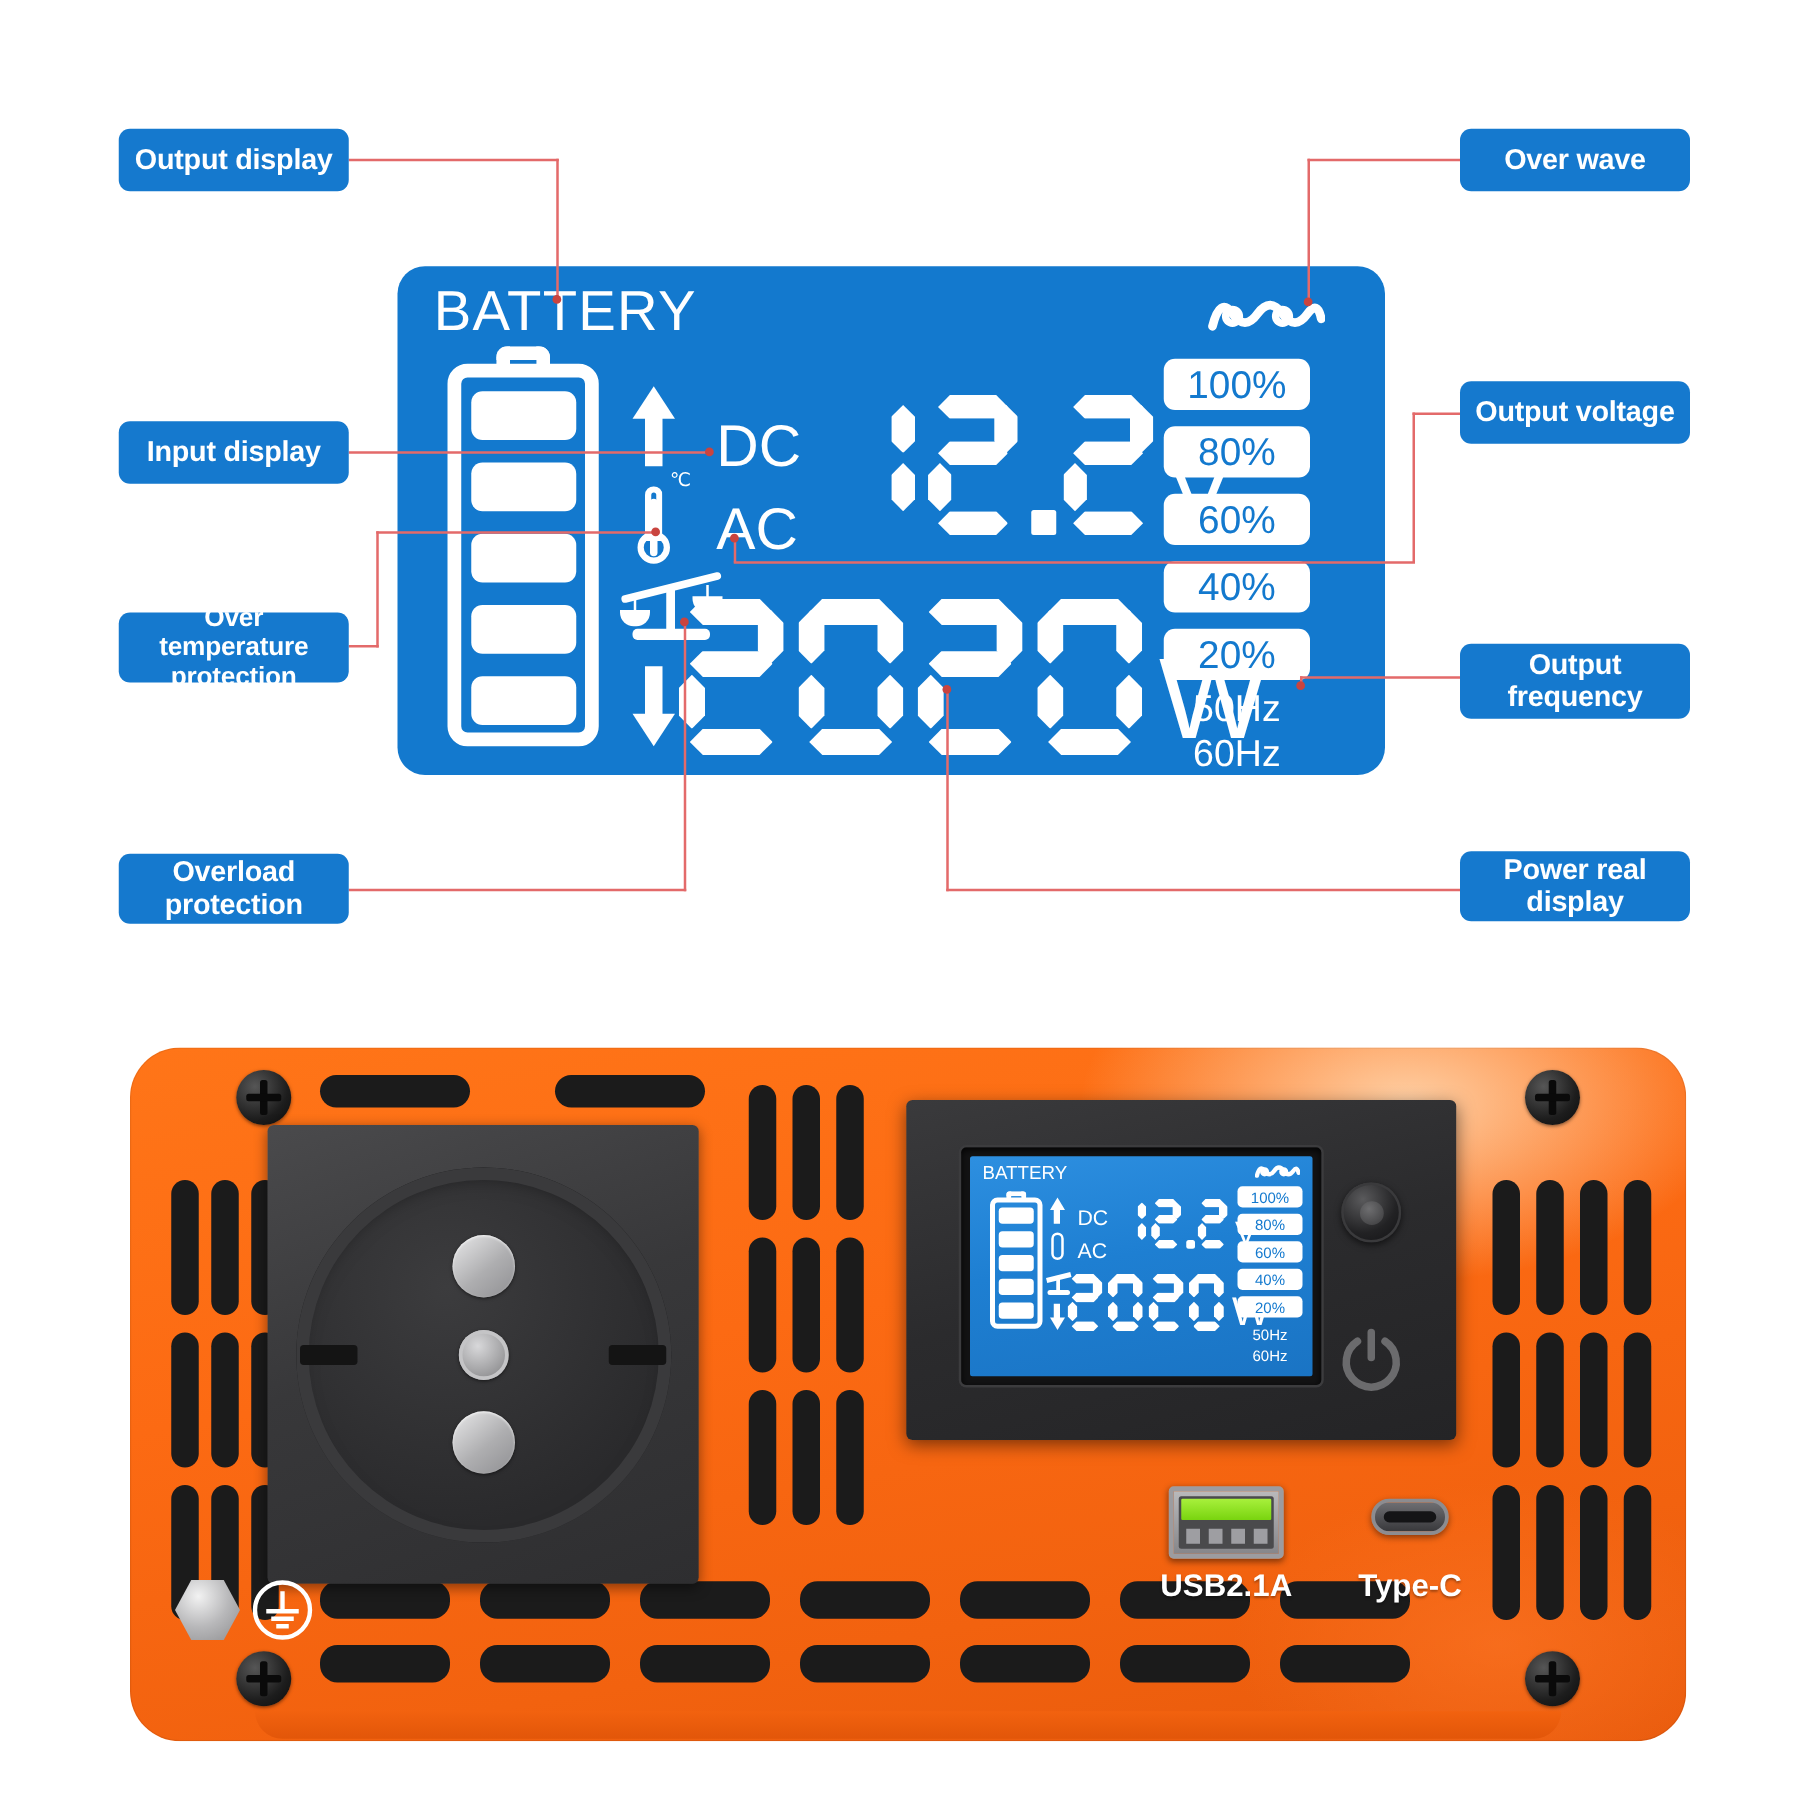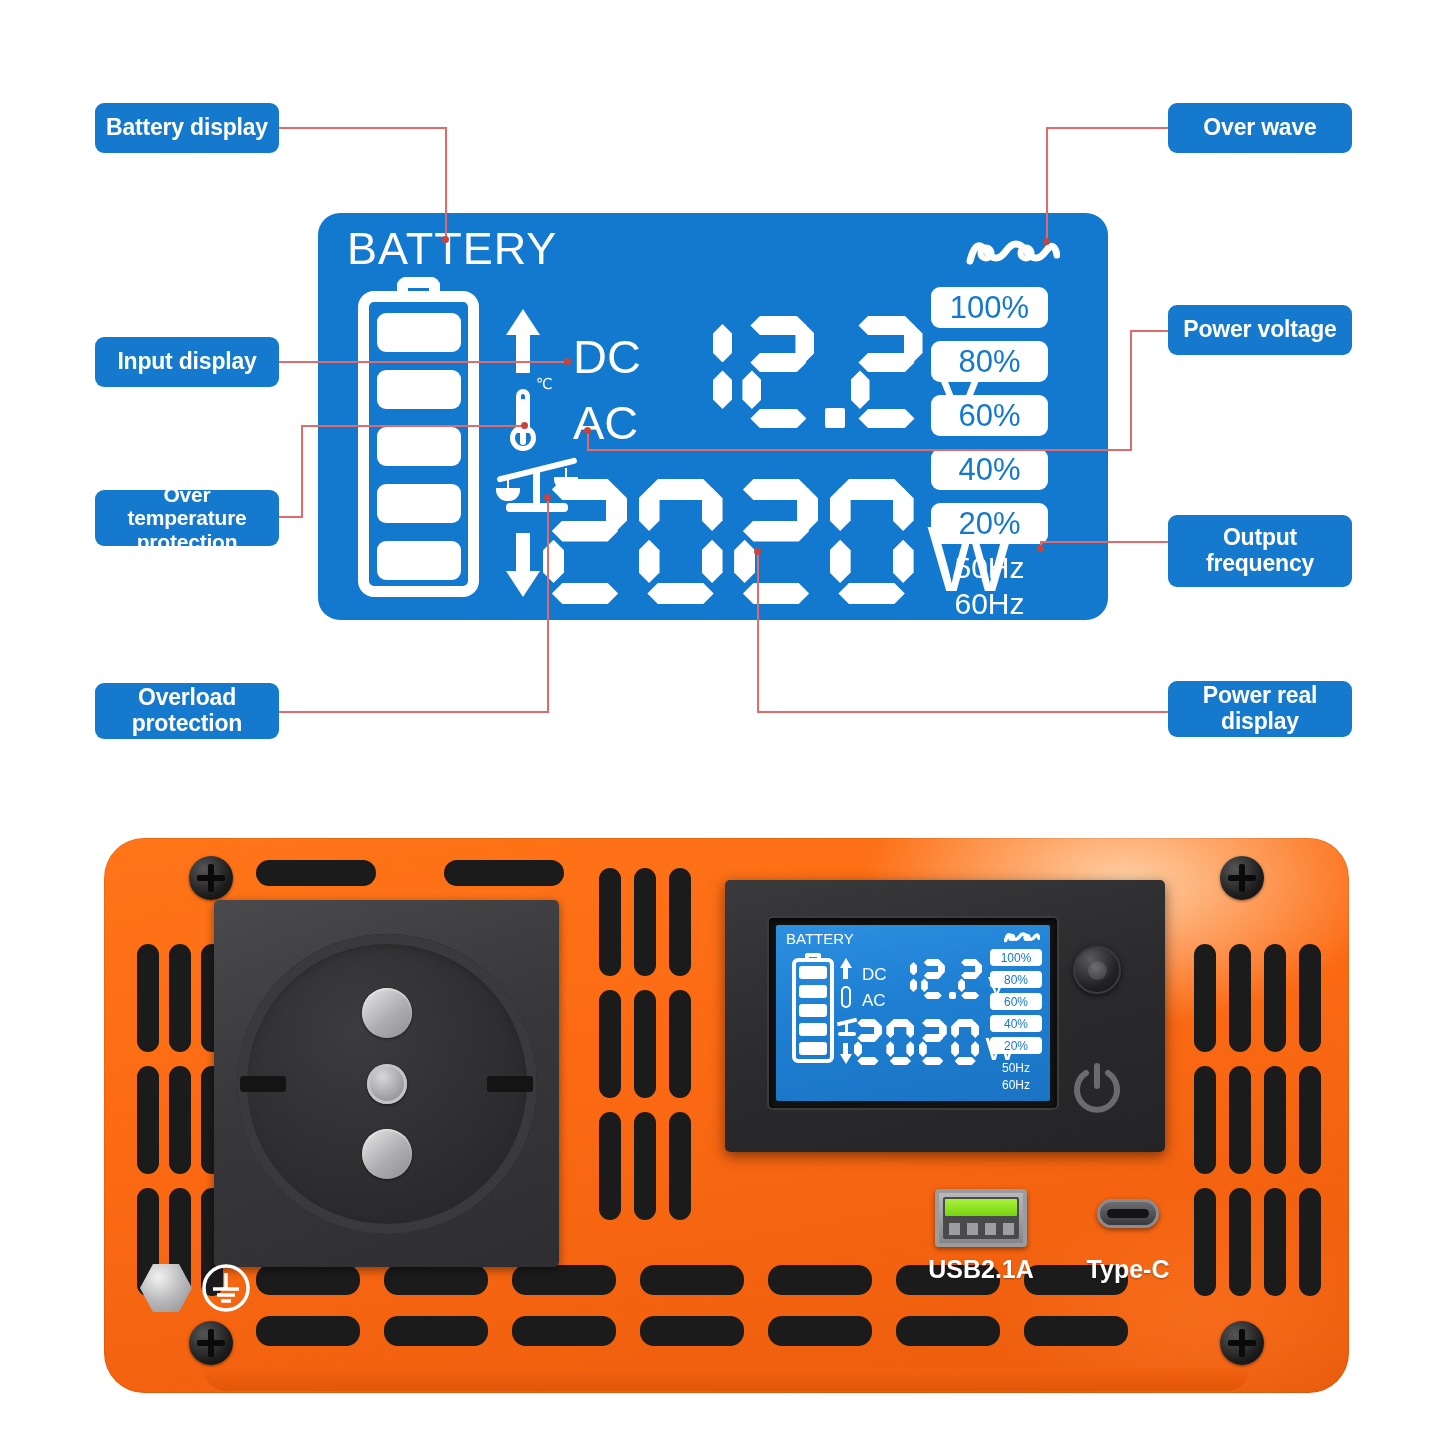--- a/index.html
+++ b/index.html
@@ -168,41 +168,41 @@
   .gnd-hex{position:absolute;inset:0;
     background:radial-gradient(circle at 36% 28%,#F2F2F2,#B8B8BA 50%,#8C8C8E);
     clip-path:polygon(25% 2%,75% 2%,100% 50%,75% 98%,25% 98%,0 50%);
     box-shadow:0 2px 4px rgba(0,0,0,.4);}
   .gnd-sym{position:absolute;left:96px;top:424px;width:52px;height:52px;}
 </style>
 </head>
 <body>
 
 <div class="callout" style="left:95px;top:103px;width:184px;height:50px;font-size:23px;">
-  <span>Battery display</span>
+  <span>Output display</span>
 </div>
 
 <div class="callout" style="left:1168px;top:103px;width:184px;height:50px;font-size:23px;">
   <span>Over wave</span>
 </div>
 
 <div class="callout" style="left:95px;top:337px;width:184px;height:50px;font-size:23px;">
   <span>Input display</span>
 </div>
 
 <div class="callout" style="left:1168px;top:305px;width:184px;height:50px;font-size:23px;">
-  <span>Power voltage</span>
+  <span>Output voltage</span>
 </div>
 
 <div class="callout multiline" style="left:95px;top:490px;width:184px;height:56px;font-size:21px;white-space:pre-line;">
   <span>Over temperature
 protection</span>
 </div>
 
-<div class="callout multiline" style="left:1168px;top:515px;width:184px;height:72px;font-size:23px;white-space:pre-line;">
+<div class="callout multiline" style="left:1168px;top:515px;width:184px;height:60px;font-size:23px;white-space:pre-line;">
   <span>Output
 frequency</span>
 </div>
 
 <div class="callout multiline" style="left:95px;top:683px;width:184px;height:56px;font-size:23px;white-space:pre-line;">
   <span>Overload
 protection</span>
 </div>
 
 <div class="callout multiline" style="left:1168px;top:681px;width:184px;height:56px;font-size:23px;white-space:pre-line;">

